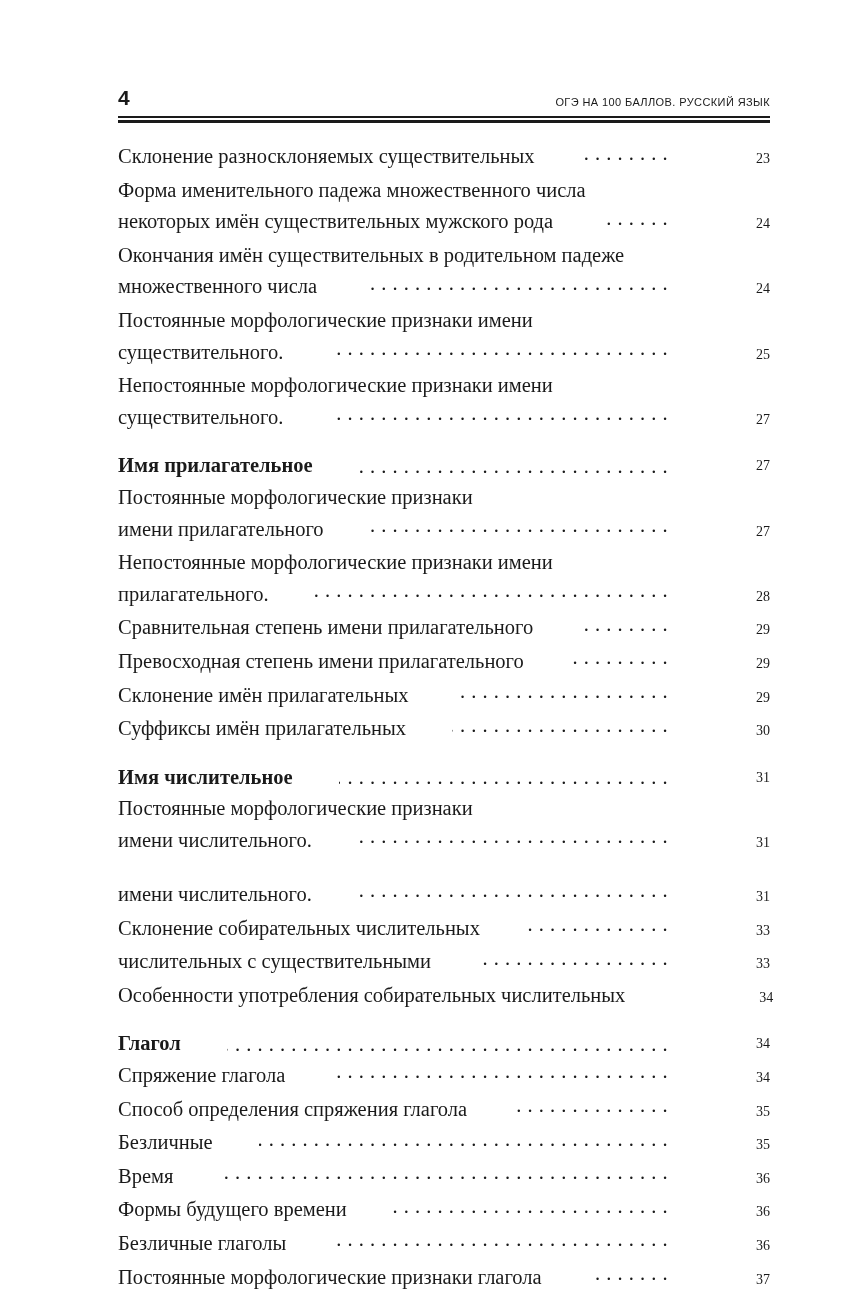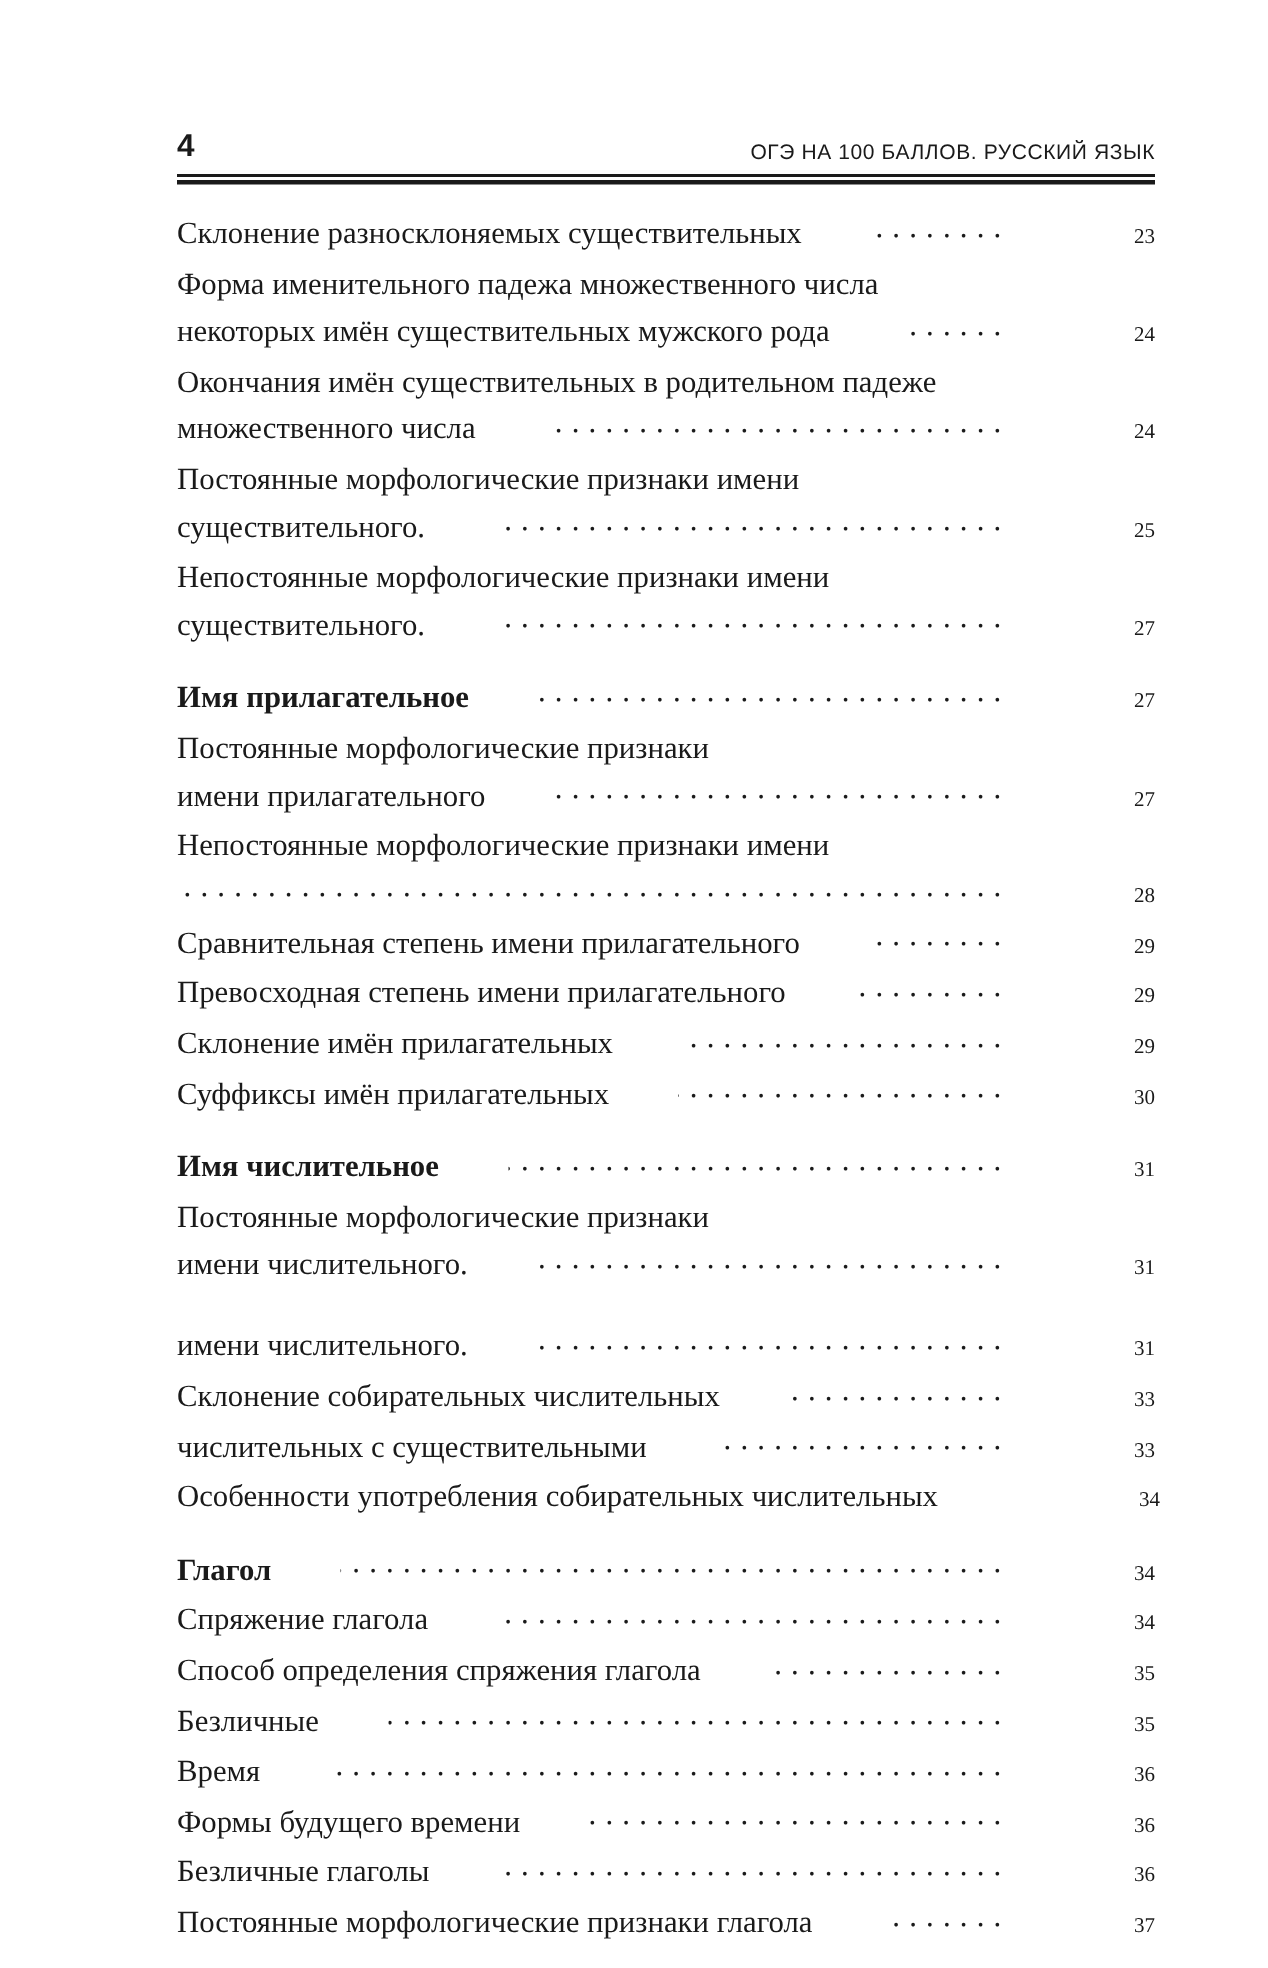--- a/index.html
+++ b/index.html
@@ -39,21 +39,21 @@
     font-family: "Liberation Sans", "DejaVu Sans", sans-serif;
   }
   .folio {
     font-size: 21px;
     font-weight: 700;
     line-height: 1;
     color: #1a1a1a;
     letter-spacing: 0;
   }
   .book-title {
-    font-size: 14px;
+    font-size: 11px;
     font-weight: 400;
     line-height: 1;
     color: #1a1a1a;
     letter-spacing: 0.4px;
     white-space: nowrap;
   }
 
   .head-rule {
     position: absolute;
     left: 118px;
@@ -85,20 +85,21 @@
     display: flex;
     align-items: baseline;
     width: 100%;
     font-size: 20.5px;
     line-height: 31.6px;
     white-space: nowrap;
     gap: 44px;
   }
   .toc-line.gap-before {
     margin-top: 15px;
+    align-items: center;
   }
   .toc-line.heading .toc-text {
     font-weight: 700;
   }
   .toc-line.heading .toc-page {
     font-weight: 400;
   }
 
   .toc-text {
     flex: 0 0 auto;
@@ -212,20 +213,21 @@
         <span class="toc-text">имени прилагательного</span>
         <span class="toc-leader"></span>
         <span class="toc-page">27</span>
       </div>
       <div class="toc-line cont">
         <span class="toc-text">Непостоянные морфологические признаки имени</span>
         <span class="toc-leader none"></span>
         <span class="toc-page empty"></span>
       </div>
       <div class="toc-line">
+        <span class="toc-text">прилагательного.</span>
         <span class="toc-leader"></span>
         <span class="toc-page">28</span>
       </div>
       <div class="toc-line">
         <span class="toc-text">Сравнительная степень имени прилагательного</span>
         <span class="toc-leader"></span>
         <span class="toc-page">29</span>
       </div>
       <div class="toc-line">
         <span class="toc-text">Превосходная степень имени прилагательного</span>

